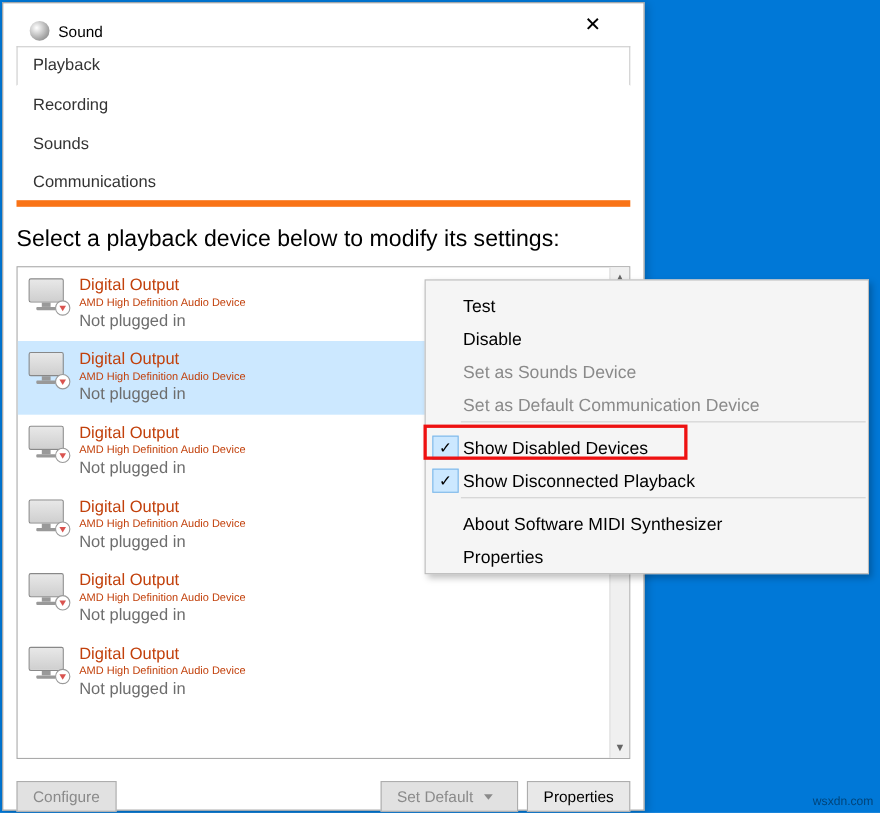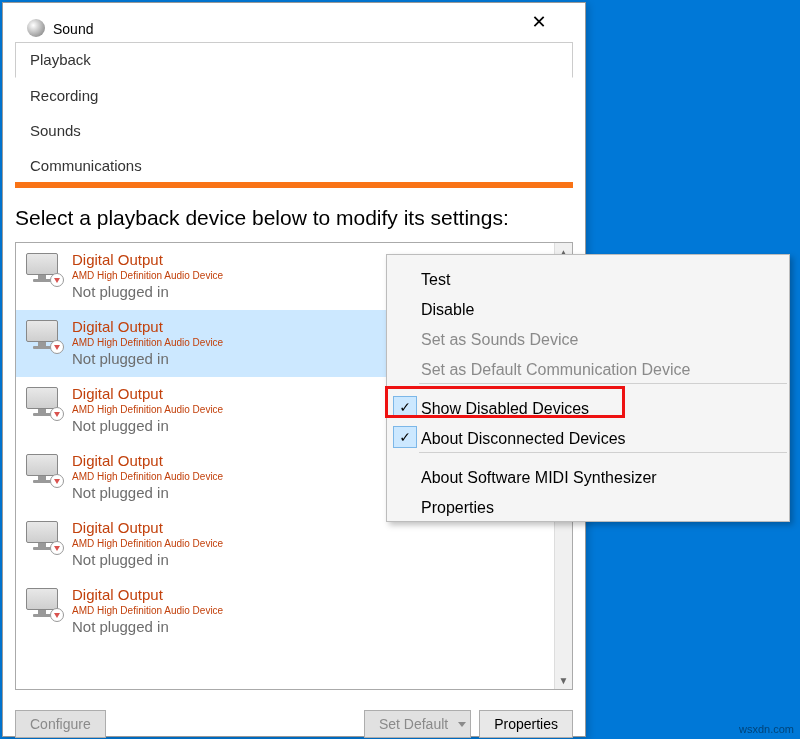--- a/index.html
+++ b/index.html
@@ -28,21 +28,21 @@
   .itext .l2 { font-size: 10px; color: #c2410c; margin-top: 2px; }
   .itext .l3 { font-size: 15px; color: #6d6d6d; margin-top: 2px; }
   .scrollbar { width: 18px; background: #f0f0f0; border-left: 1px solid #ddd; display: flex; flex-direction: column; }
   .sbbtn { height: 18px; display:flex; align-items:center; justify-content:center; font-size:10px; color:#666; }
   .sbthumb { margin: 0 2px; background: #c6c6c6; height: 100px; border-radius: 0; }
   .sbspace { flex:1; }
   .row-actions { display:flex; gap: 8px; margin-top: 20px; align-items:center; }
   .spacer { flex:1; }
   .btn { height: 28px; padding: 0 14px; font-size: 14px; border: 1px solid #adadad; background: #e1e1e1; color: #000; display:flex; align-items:center; gap:6px; cursor: default; }
   .btn.disabled { color: #8a8a8a; }
-  .btn.split { padding-right: 4px; }
+  .btn.split { padding-right: 22px; }
   .btn .caret { width: 0; height:0; border-left:4px solid transparent; border-right:4px solid transparent; border-top:5px solid #8a8a8a; margin-left:4px; }
   .btn.props { background: #e8e8e8; }
   .footer { display:flex; justify-content:flex-end; gap:10px; padding: 14px 12px 14px; border-top: 0; }
   .fbtn { width: 98px; height: 43px; font-size:14px; border:1px solid #adadad; background:#e1e1e1; color:#000; display:flex; align-items:center; justify-content:center; }
   .fbtn.primary { border: 2px solid #0078d7; background:#e5f1fb; }
   .fbtn.disabled { color:#8a8a8a; }
   .contextmenu { position:absolute; left:386px; top:254px; width:404px; background:#f5f5f5; border:1px solid #bcbcbc; box-shadow: 3px 3px 6px rgba(0,0,0,0.25); padding: 4px 0; }
   .cm-item { display:flex; align-items:flex-end; height:30px; font-size:16px; color:#000; padding: 0 14px 0 6px; gap: 4px; }
   .cm-item.disabled { color:#8a8a8a; }
   .cm-check { width: 24px; height:22px; display:flex; align-items:center; justify-content:center; font-size:14px; }
@@ -200,21 +200,21 @@
       <div class="cm-check"></div>
       <div>Set as Default Communication Device</div>
     </div>
     <div class="cm-sep"></div>
     <div class="cm-item">
       <div class="cm-check on">✓</div>
       <div>Show Disabled Devices</div>
     </div>
     <div class="cm-item">
       <div class="cm-check on">✓</div>
-      <div>About Disconnected Devices</div>
+      <div>Show Disconnected Playback</div>
     </div>
     <div class="cm-sep"></div>
     <div class="cm-item">
       <div class="cm-check"></div>
       <div>About Software MIDI Synthesizer</div>
     </div>
     <div class="cm-item">
       <div class="cm-check"></div>
       <div>Properties</div>
     </div>

